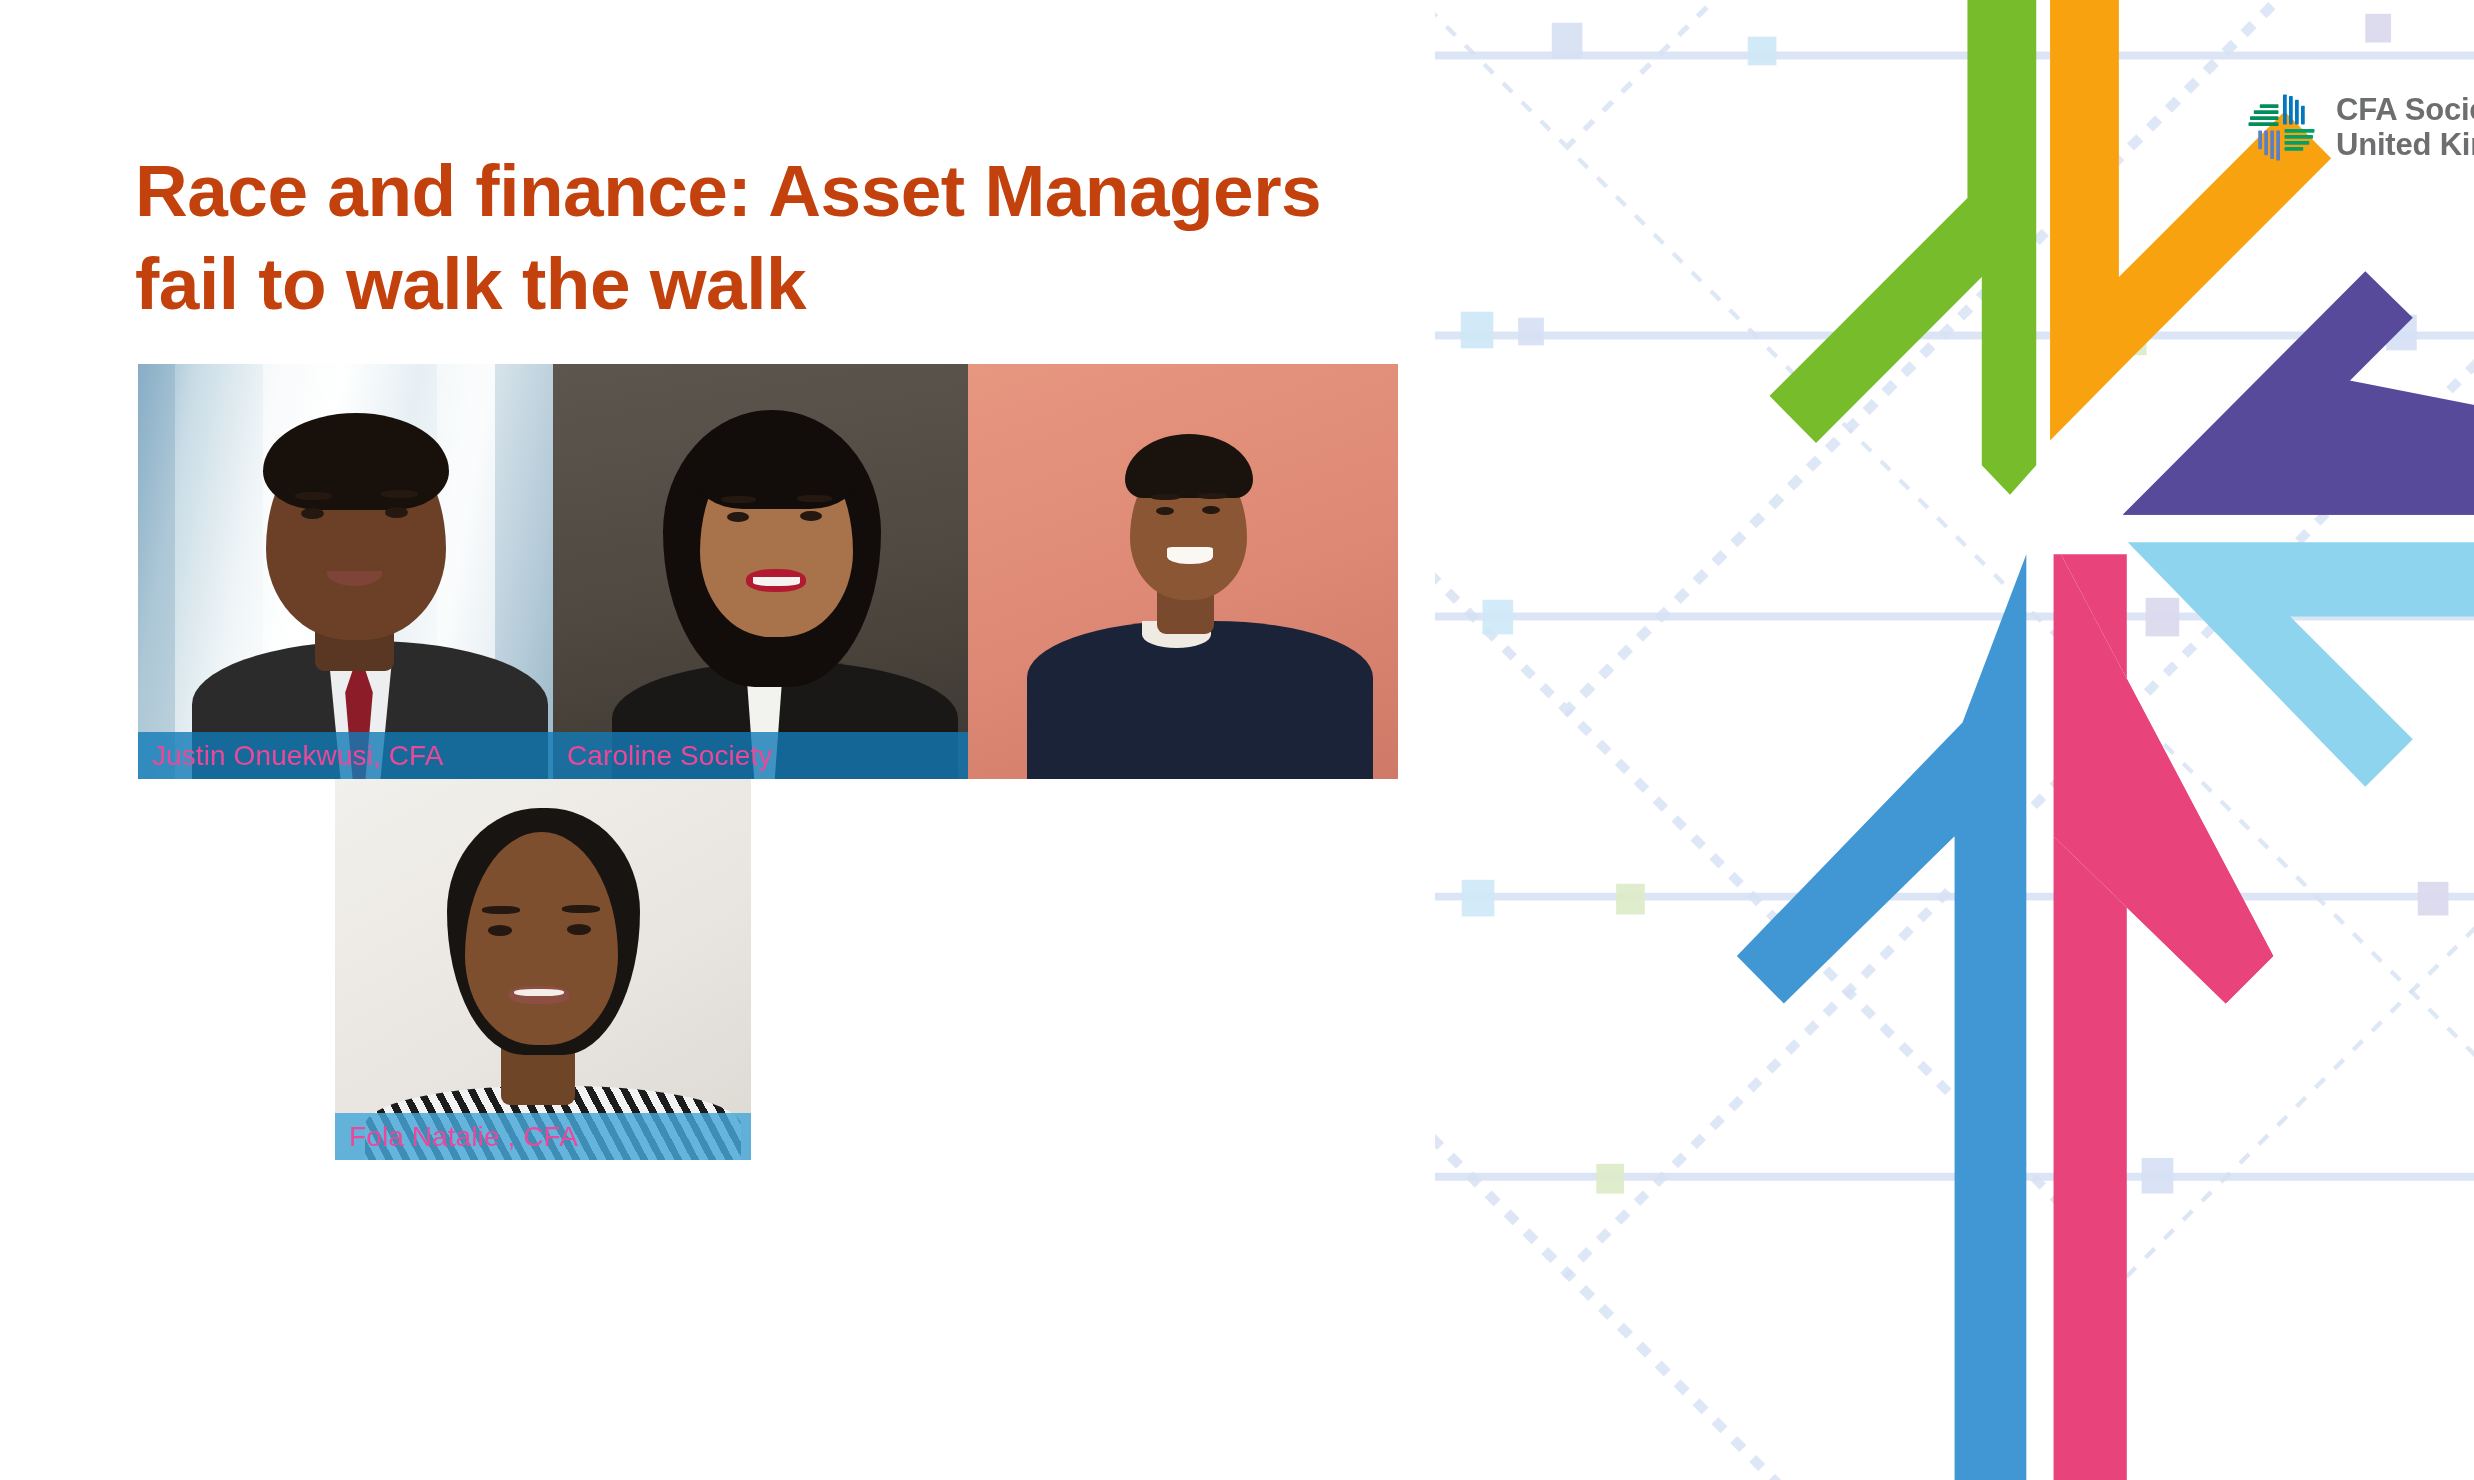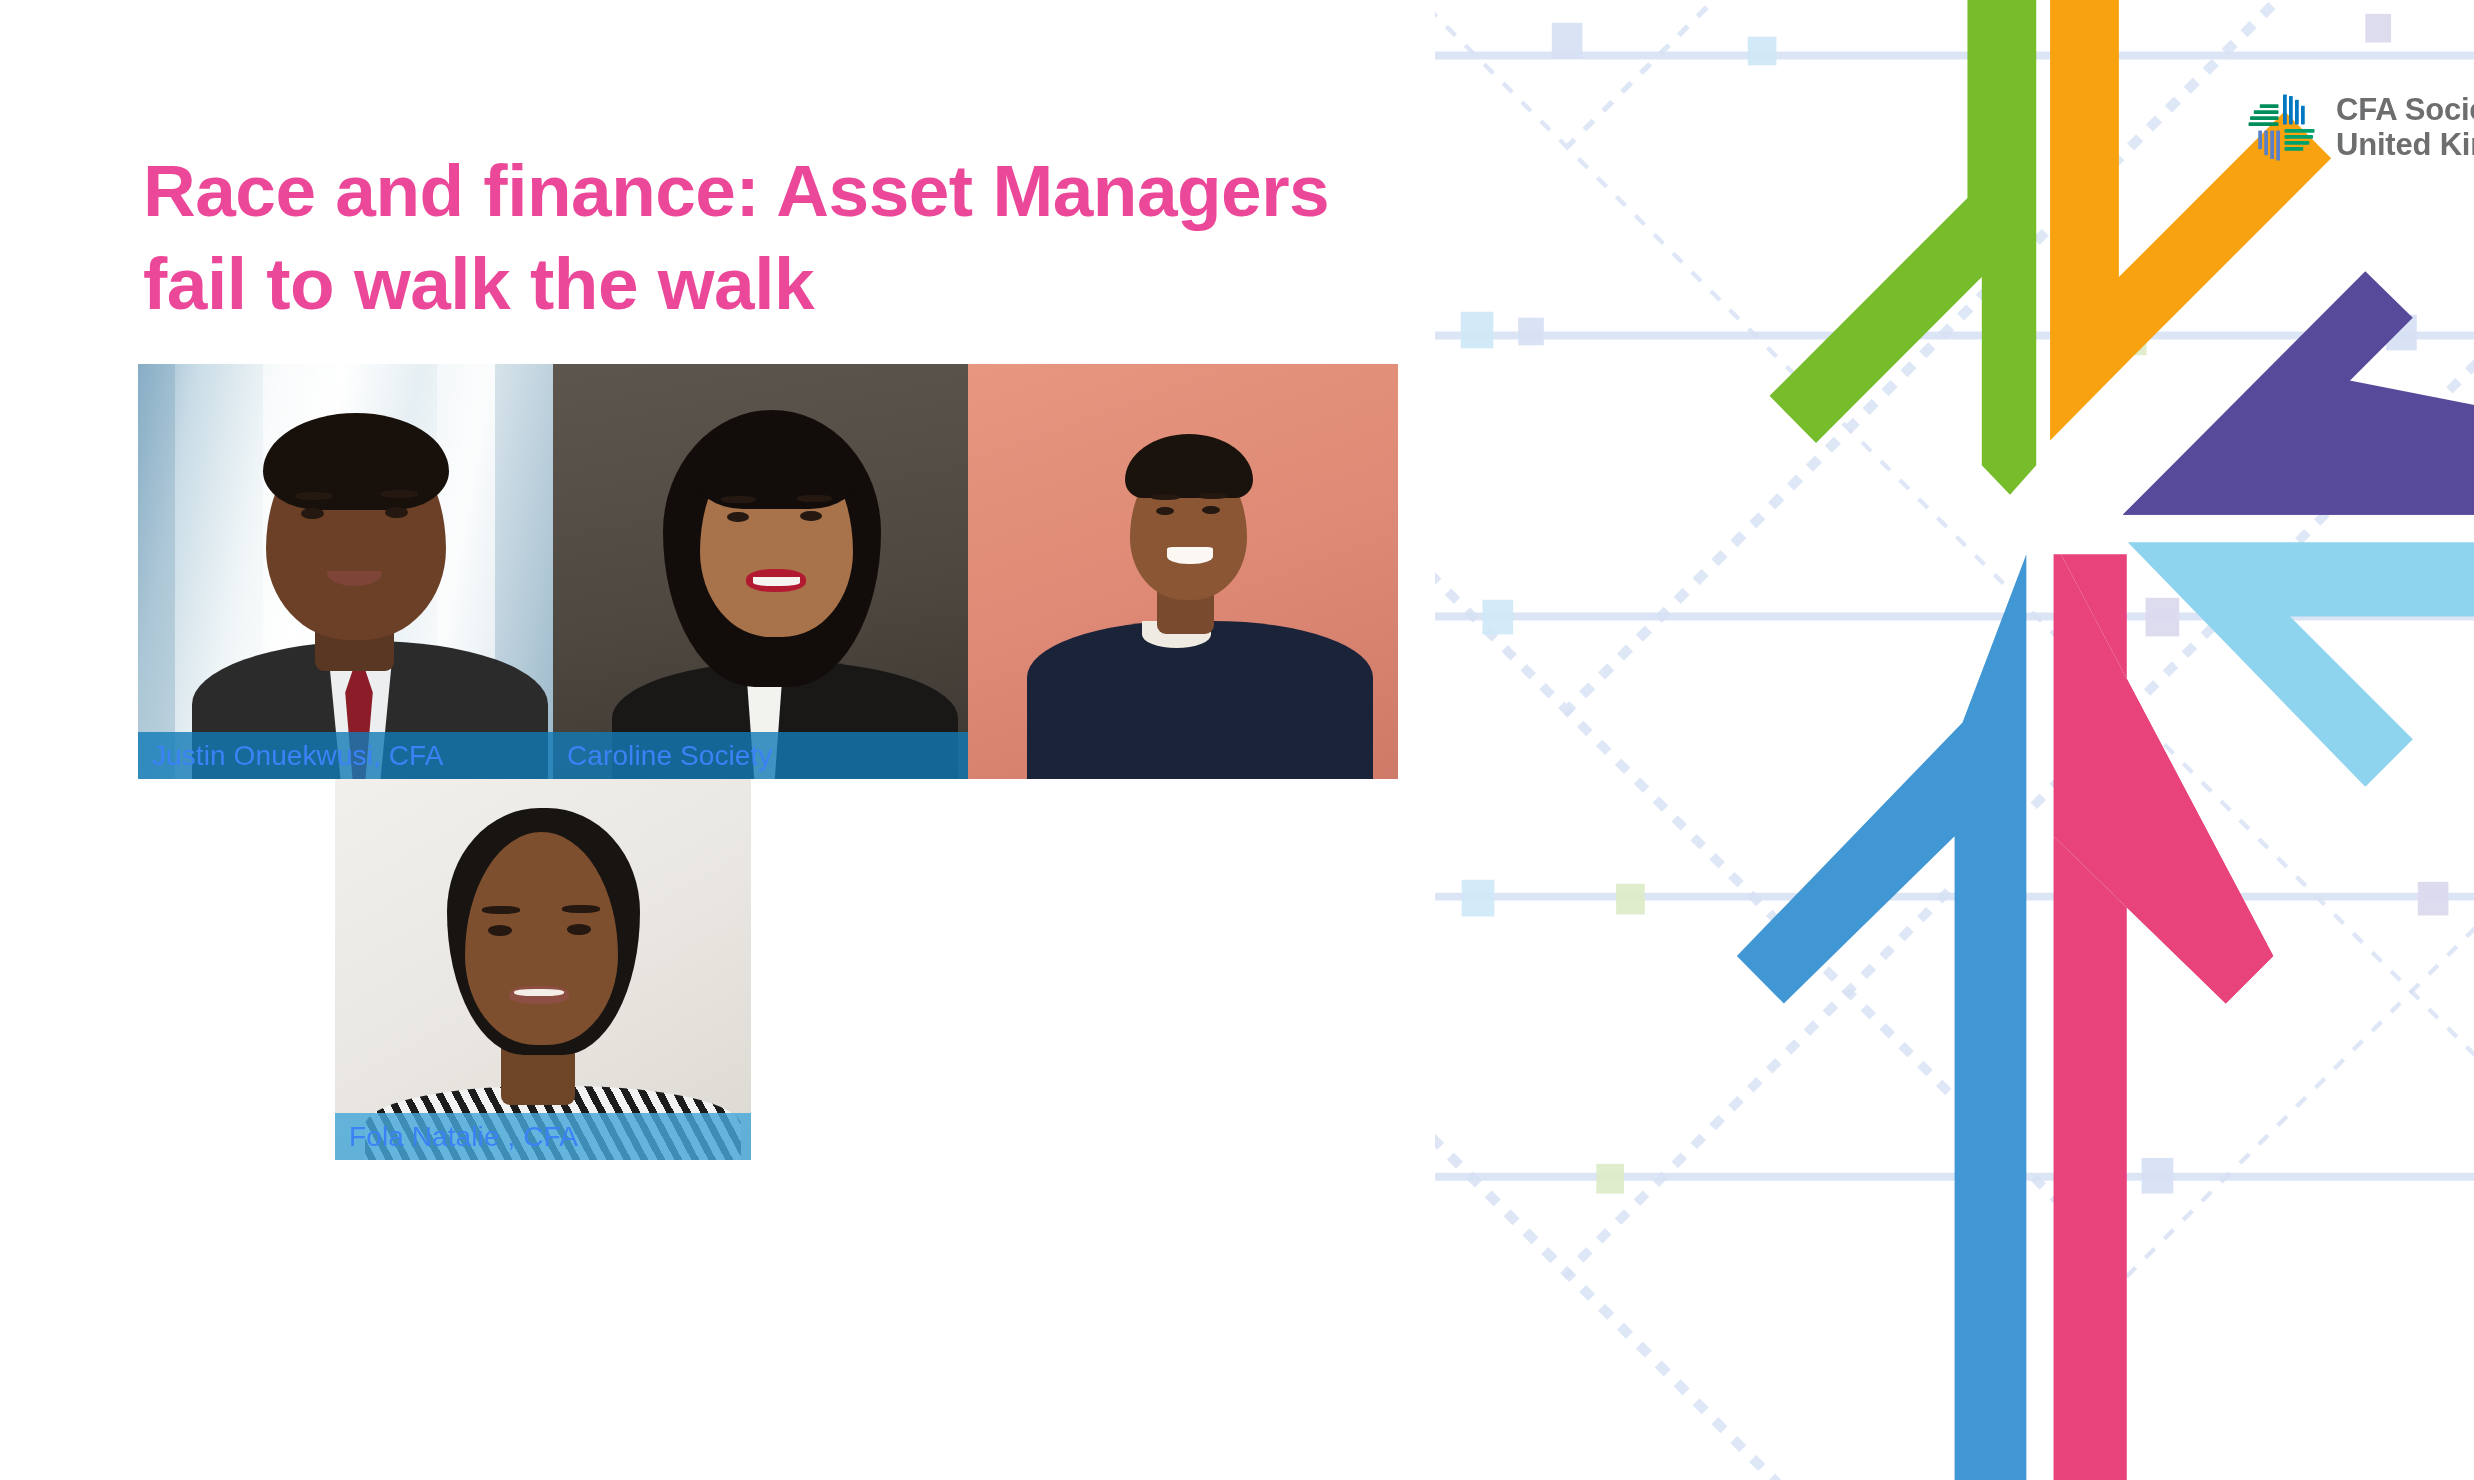--- a/index.html
+++ b/index.html
@@ -9,40 +9,40 @@
     -webkit-font-smoothing:antialiased;
   }
   .slide{position:absolute;inset:0;background:#ffffff;overflow:hidden;}
 
   
   .left-pane{position:absolute;left:0;top:0;width:1435px;height:1481px;}
 
   .title{
     position:absolute;left:135px;top:144px;width:1267px;
     font-size:73px;line-height:1.28;font-weight:bold;
-    color:#ec4899;letter-spacing:-0.5px;white-space:pre-line;margin-left:8px;
+    color:#c2410c;letter-spacing:-0.5px;white-space:pre-line;
   }
 
   
   .photo-grid{position:absolute;left:138px;top:364px;width:1260px;}
   .prow{display:flex;position:relative;}
   .prow1{width:1260px;height:415px;}
   .prow2{position:relative;left:197px;top:0;width:839px;height:381px;}
 
   .cell{position:relative;overflow:hidden;flex:0 0 auto;}
   .cell .ph{position:absolute;inset:0;}
 
   .caption-bar{
     position:absolute;left:0;right:0;bottom:0;height:47px;
     background:rgba(17,122,182,0.80);
     display:flex;align-items:center;
   }
   .caption-bar.light{background:rgba(68,166,216,0.82);}
   .caption-txt{
-    color:#3b82f6;font-size:28px;font-weight:400;
+    color:#ec4899;font-size:28px;font-weight:400;
     padding-left:14px;white-space:nowrap;letter-spacing:0.1px;
   }
 
   
   .pbg{position:absolute;inset:0;}
   .head{position:absolute;border-radius:50% 50% 46% 46%/58% 58% 42% 42%;}
   .hair{position:absolute;border-radius:50% 50% 30% 30%/60% 60% 40% 40%;}
   .neck{position:absolute;border-radius:9px;}
   .body{position:absolute;border-radius:54% 54% 0 0/42% 42% 0 0;}
   .shirt{position:absolute;}

